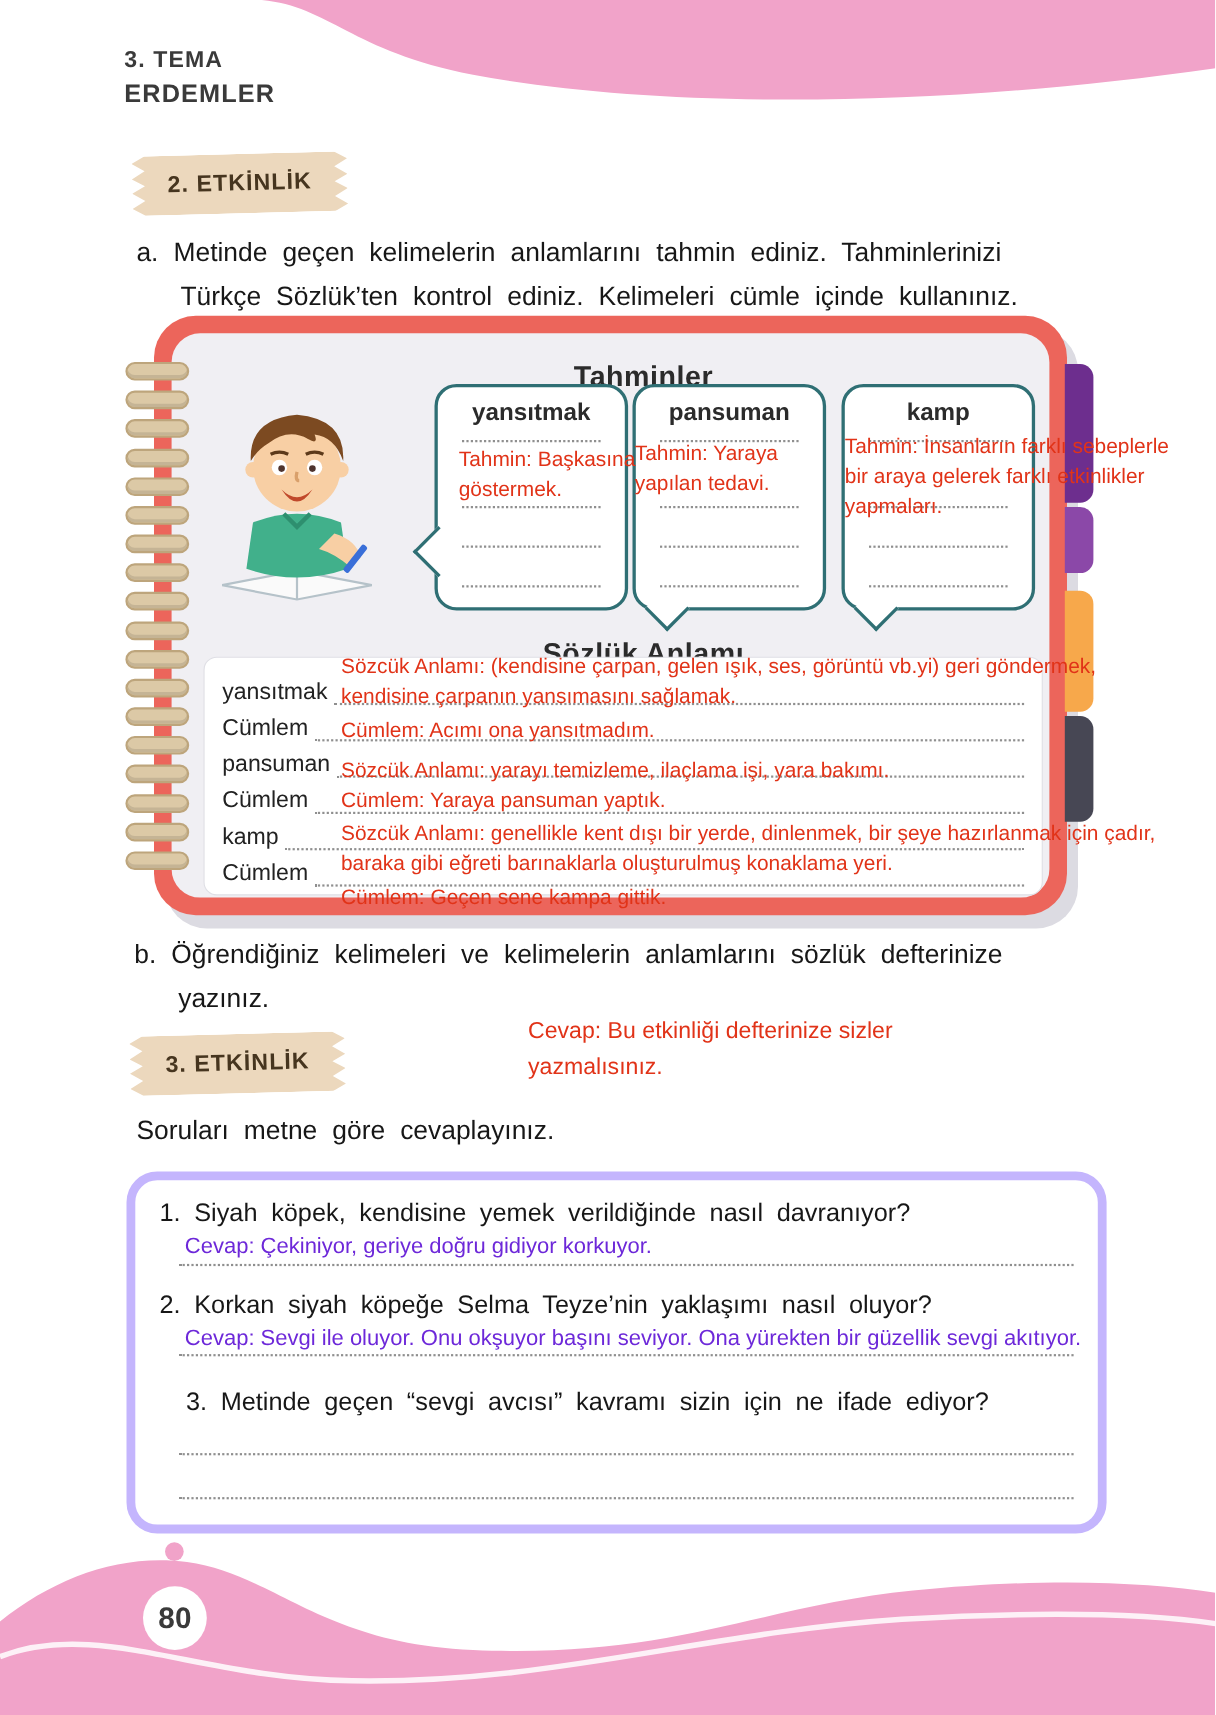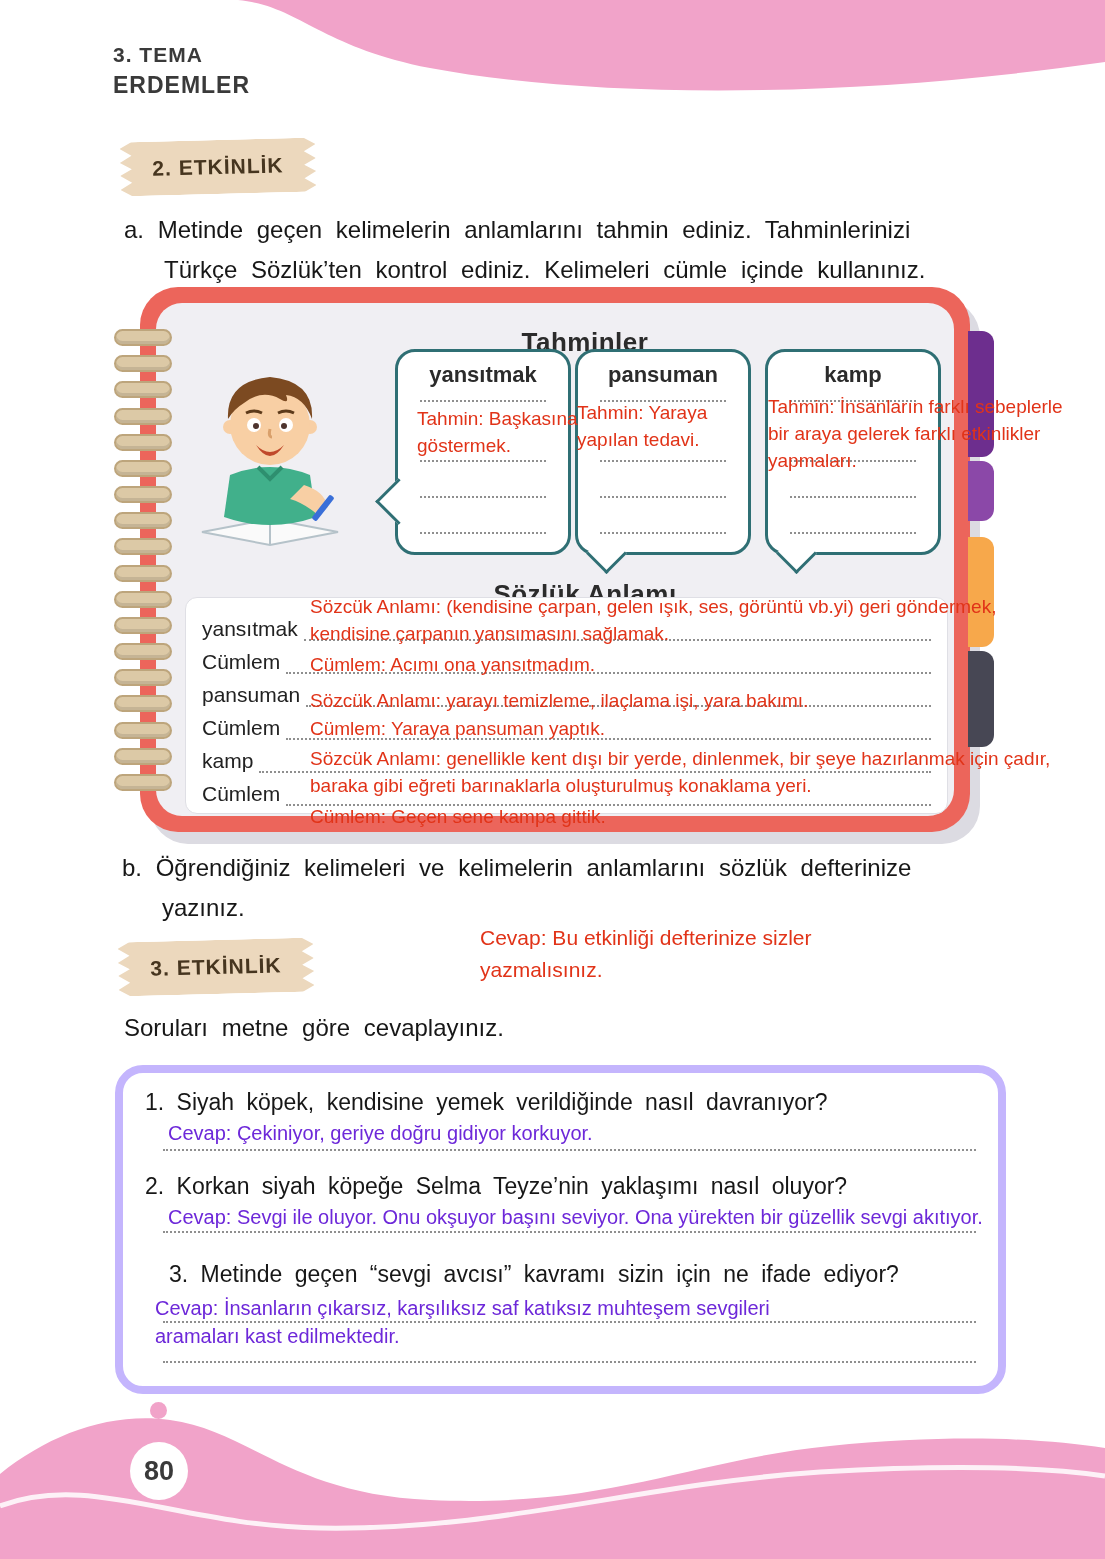--- a/index.html
+++ b/index.html
@@ -271,21 +271,20 @@
   <div class="qbox">
     <div class="qtext q1">1. Siyah köpek, kendisine yemek verildiğinde nasıl davranıyor?</div>
     <div class="qred qa1">Cevap: Çekiniyor, geriye doğru gidiyor korkuyor.</div>
     <div class="qdl dl1"></div>
 
     <div class="qtext q2">2. Korkan siyah köpeğe Selma Teyze’nin yaklaşımı nasıl oluyor?</div>
     <div class="qred qa2">Cevap: Sevgi ile oluyor. Onu okşuyor başını seviyor. Ona yürekten bir güzellik sevgi akıtıyor.</div>
     <div class="qdl dl2"></div>
 
     <div class="qtext q3">3. Metinde geçen “sevgi avcısı” kavramı sizin için ne ifade ediyor?</div>
-    <div class="qred qa3">Cevap: İnsanların çıkarsız, karşılıksız saf katıksız muhteşem sevgileri aramaları kast edilmektedir.</div>
     <div class="qdl dl3"></div>
     <div class="qdl dl4"></div>
   </div>
 
   <svg class="footer-wave" width="1105" height="185" viewBox="0 0 1105 185">
     <path d="M0,100 C50,60 110,38 170,46 C250,57 290,120 430,126 C610,134 690,86 830,72 C950,60 1040,64 1105,74 L1105,185 L0,185 Z" fill="#f1a3c9"></path>
     <path d="M0,132 C90,98 180,152 320,154 C500,157 640,110 820,98 C960,90 1050,94 1105,102" stroke="#ffffff" stroke-width="5" fill="none" opacity="0.85"></path>
   </svg>
   <div class="pink-dot"></div>
   <div class="page-circle">

